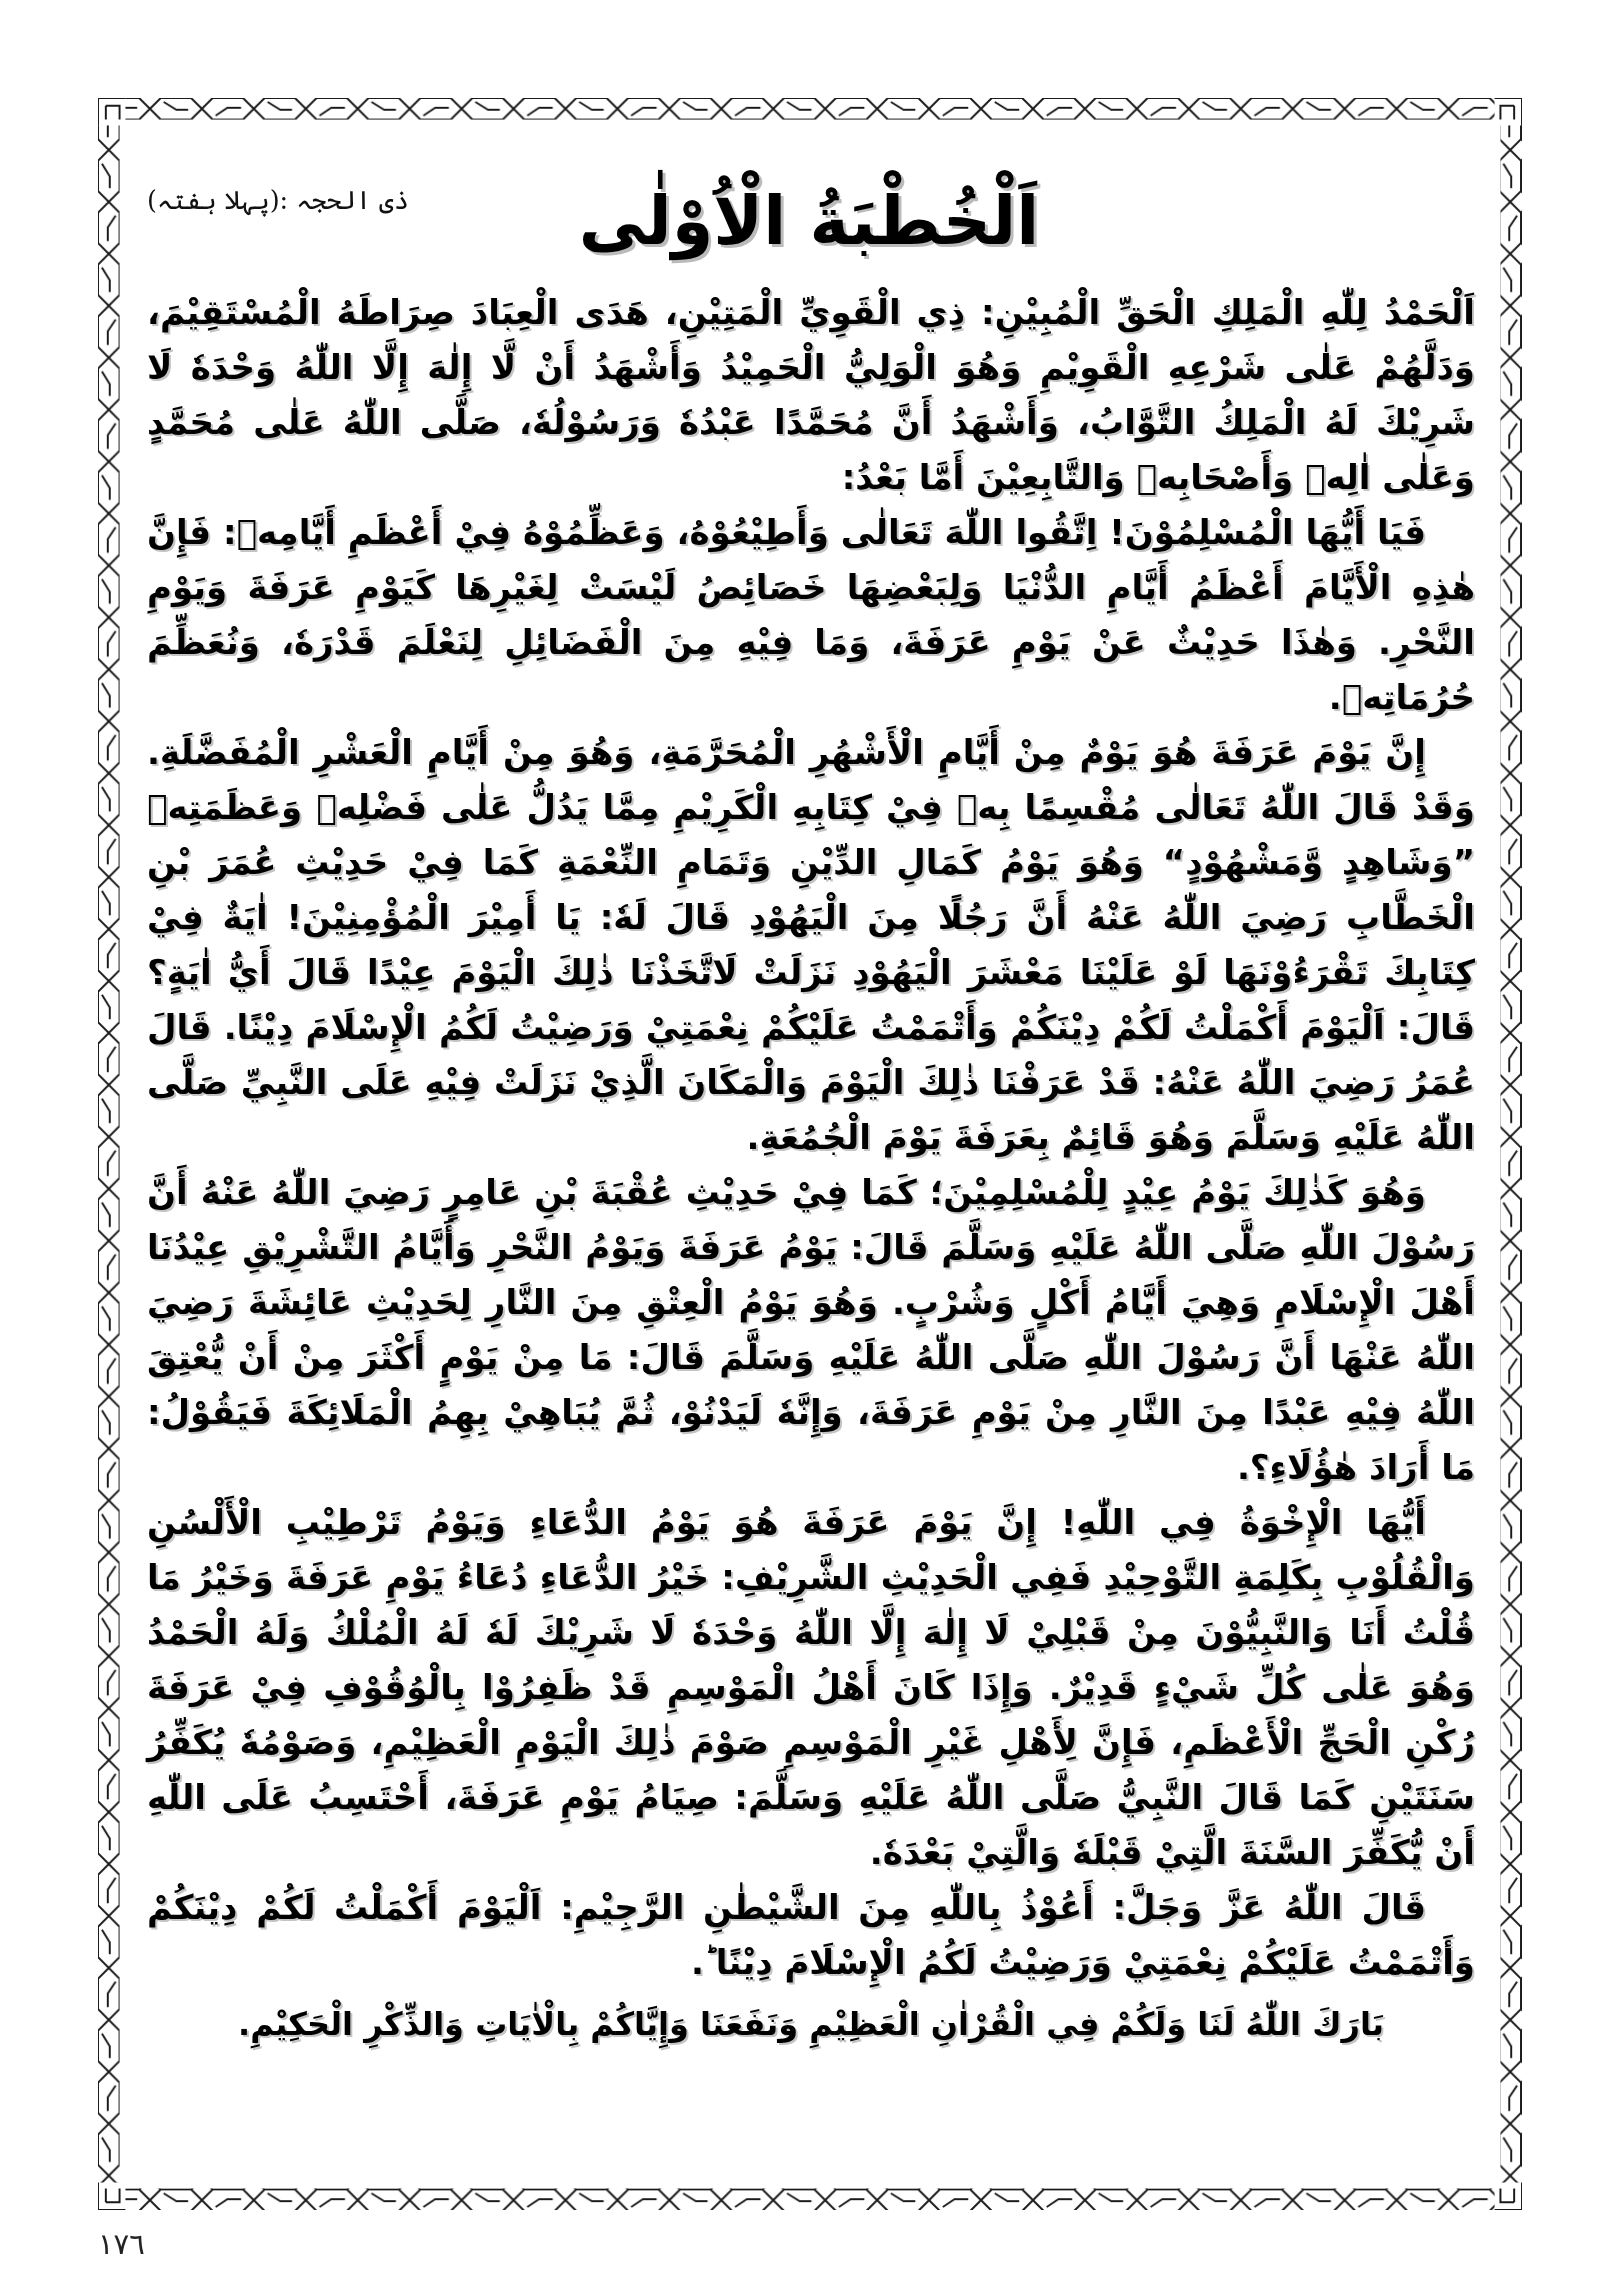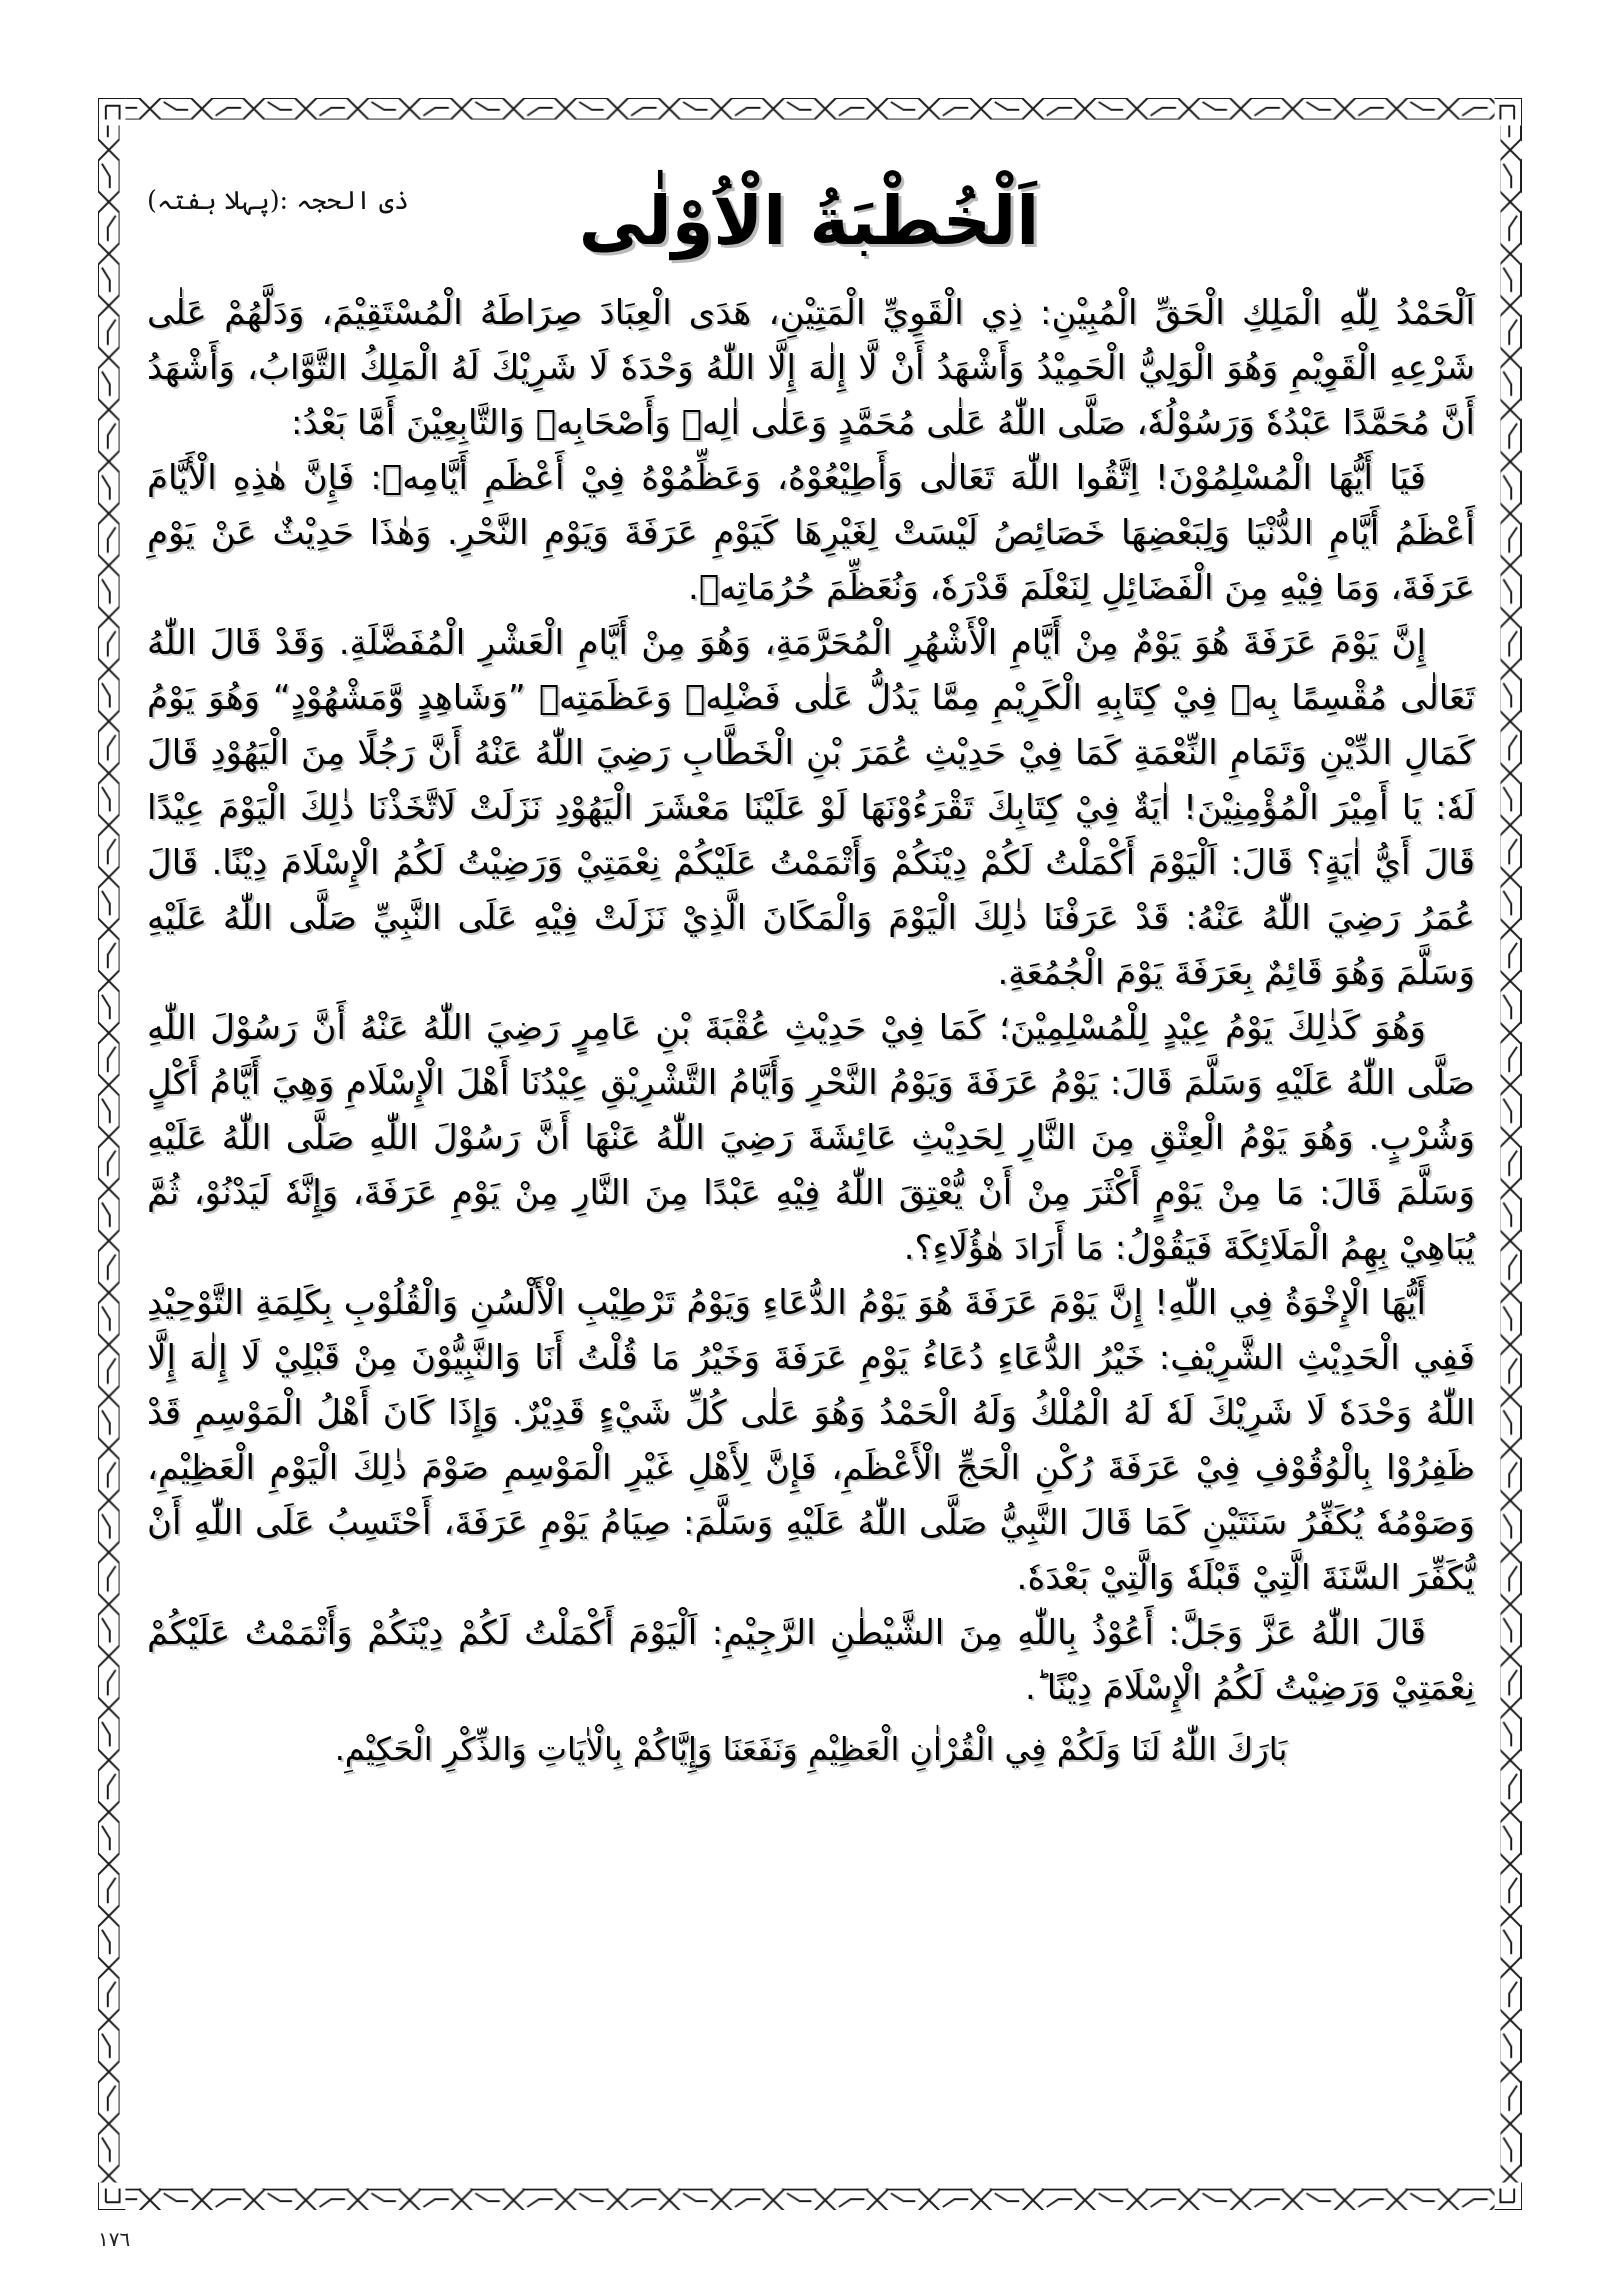--- a/index.html
+++ b/index.html
@@ -3,25 +3,25 @@
 <meta charset="utf-8">
 <style>
   html, body { margin: 0; padding: 0; background: #ffffff; }
   body { width: 1622px; height: 2294px; position: relative; overflow: hidden; font-family: "DejaVu Sans", sans-serif; color: #111; }
   .frame { position: absolute; left: 98px; top: 98px; width: 1424px; height: 2112px; }
   .frame svg { position: absolute; left: 0; top: 0; }
   .content { position: absolute; left: 147px; top: 167px; width: 1328px; height: 2009px; direction: rtl; }
   .header-row { position: relative; height: 118px; }
   .title { position: absolute; left: 0; right: 4px; top: 0; text-align: center; font-family: "DejaVu Sans", sans-serif; font-weight: bold; font-size: 67px; line-height: 108px; color: #000; text-shadow: 2.9px 2.9px 0 #bbb; }
   .hijri-label { position: absolute; left: 0; top: 17.6px; font-family: "DejaVu Serif", serif; font-size: 25.5px; direction: rtl; color: #111; }
-  .body-text { font-family: "DejaVu Sans", sans-serif; font-weight: normal; font-size: 34px; line-height: 55px; text-align: justify; text-align-last: right; color: #000; text-shadow: 2px 2px 0 #c4c4c4; }
+  .body-text { font-family: "DejaVu Sans", sans-serif; font-weight: bold; font-size: 34px; line-height: 55px; text-align: justify; text-align-last: right; color: #000; text-shadow: 2px 2px 0 #c4c4c4; }
   .para { margin: 0; text-indent: 49px; }
   .para.first { text-indent: 0; }
   .closing { text-align-last: center; font-size: 32px; line-height: 57px; margin-top: 5.9px; }
-  .page-number { position: absolute; left: 98px; top: 2227px; font-family: "DejaVu Sans", sans-serif; font-size: 20px; color: #222; }
+  .page-number { position: absolute; left: 98px; top: 2227px; font-family: "DejaVu Sans", sans-serif; font-size: 29px; color: #222; }
 </style>
 </head>
 <body>
 
 <div class="frame">
   <svg width="1424" height="2112" viewBox="0 0 1453 2155">
     <defs>
       <pattern id="hpat" x="0" y="0" width="106" height="22" patternUnits="userSpaceOnUse">
         <path d="M0 11 L11 0 L42 0 L53 11 L64 0 L95 0 L106 11 M0 11 L11 22 L42 22 L53 11 L64 22 L95 22 L106 11 M14 18 L26 10 L40 10 M67 4 L80 12 L92 12" fill="none" stroke="#1a1a1a" stroke-width="2"></path>
       </pattern>

